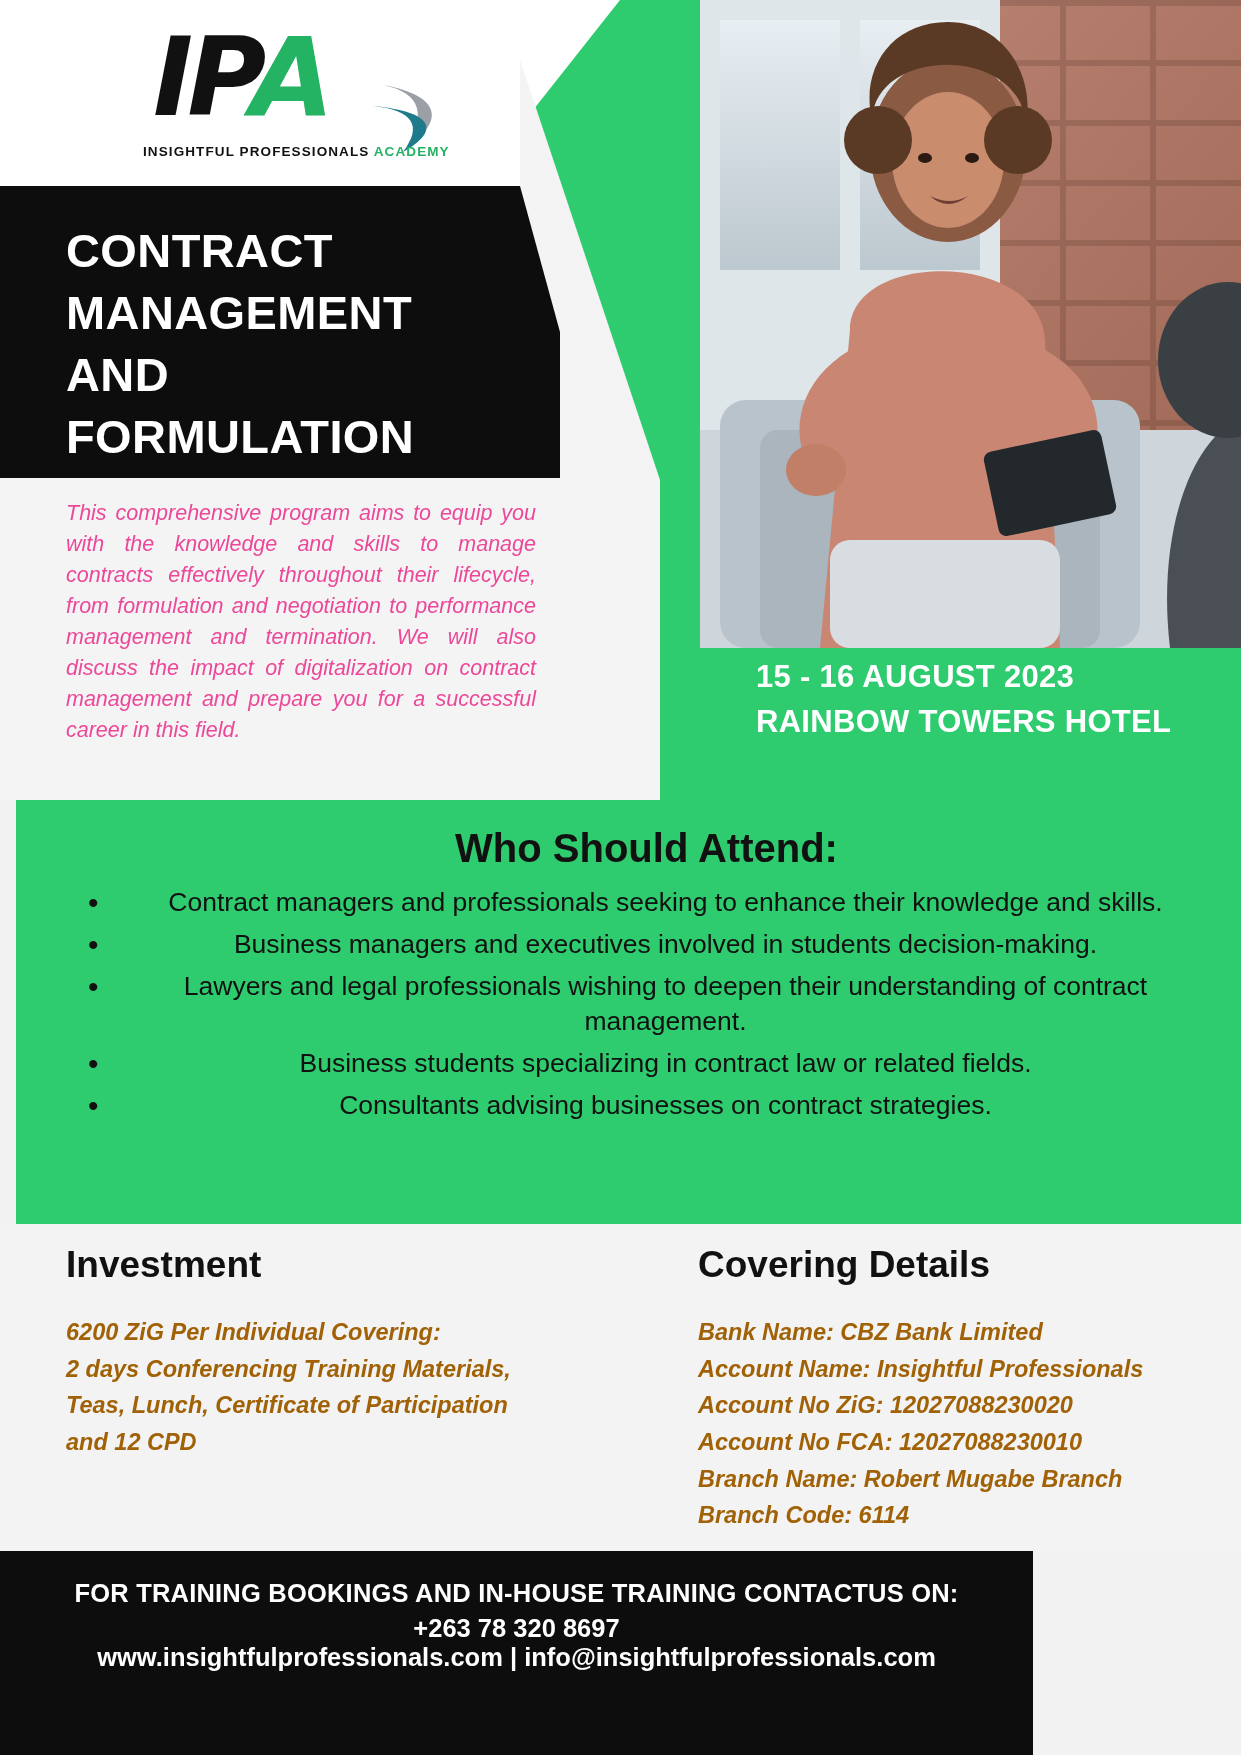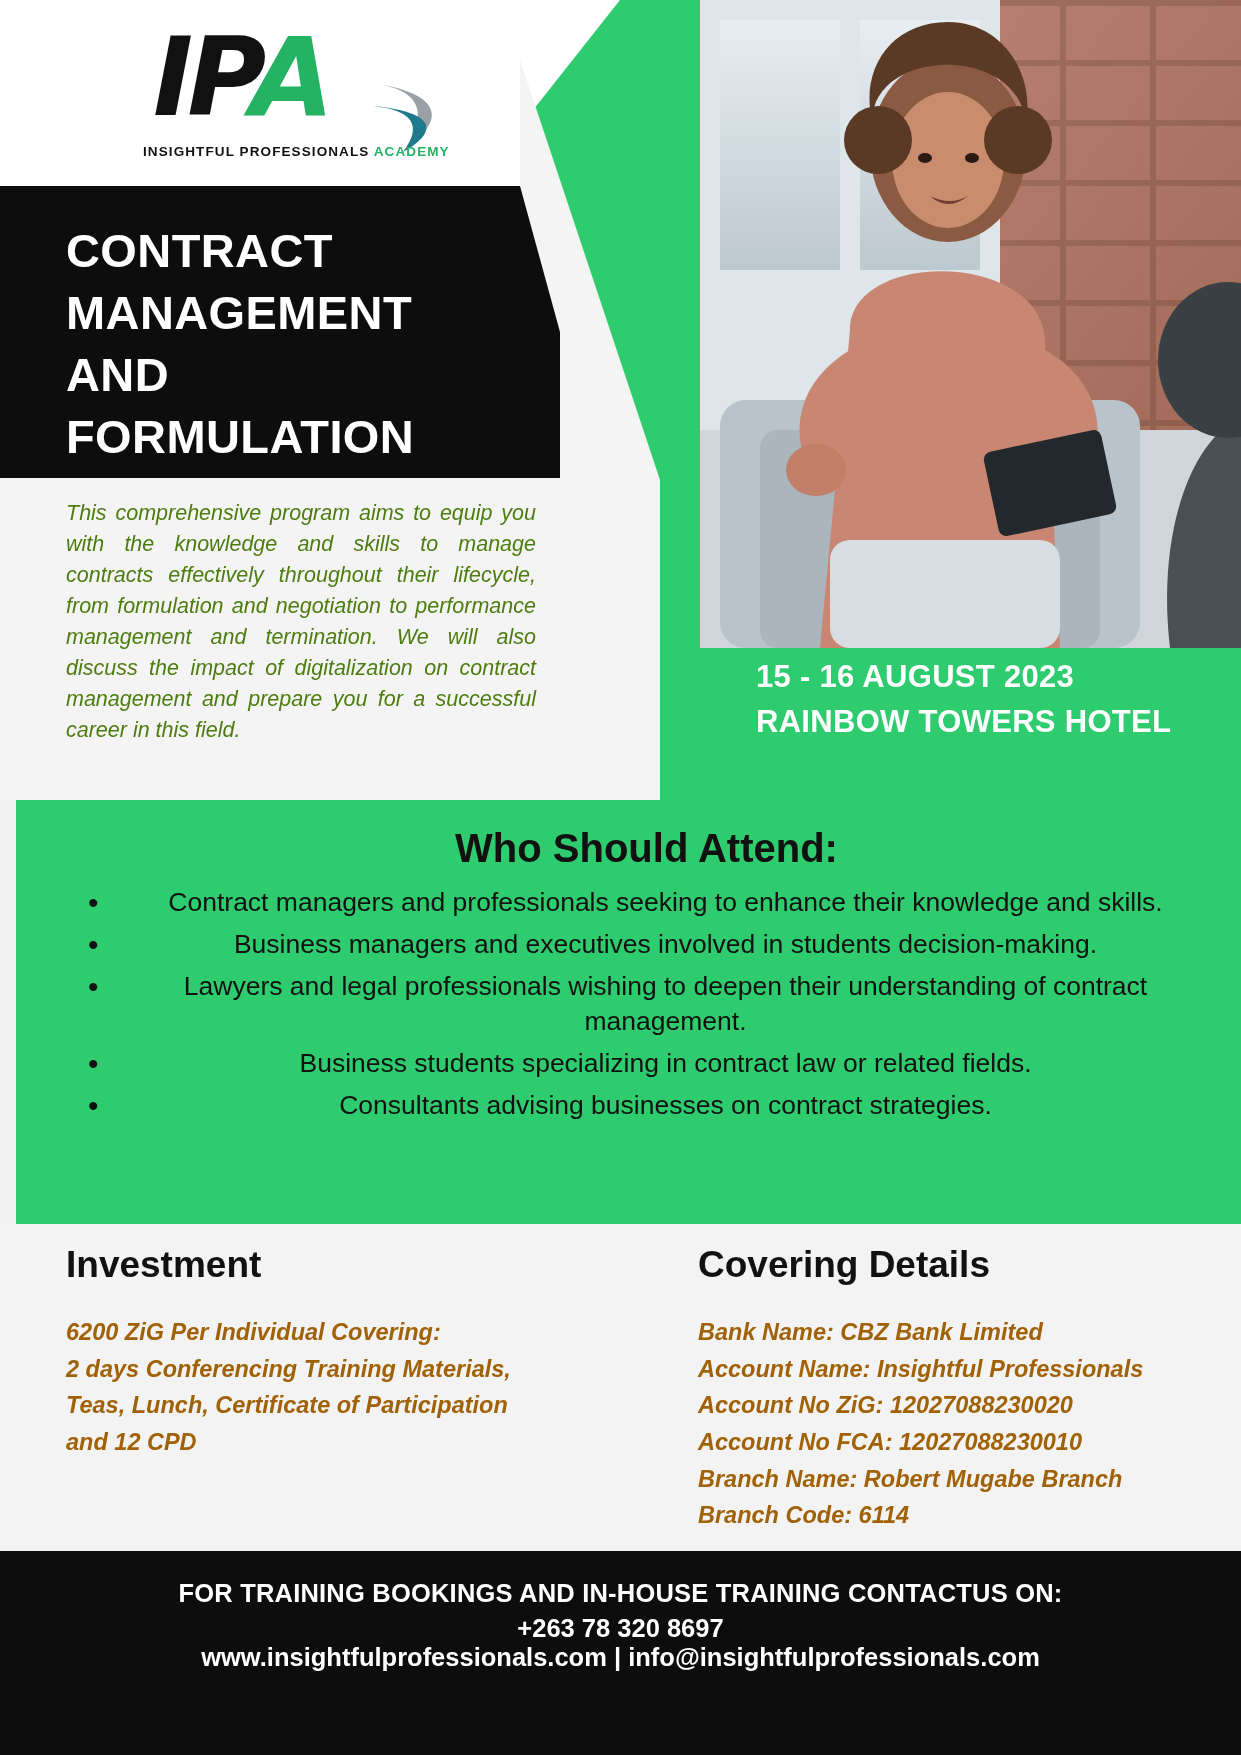--- a/index.html
+++ b/index.html
@@ -117,21 +117,21 @@
     text-transform: uppercase;
   }
 
   .intro-text {
     position: absolute;
     top: 498px; left: 66px;
     width: 470px;
     font-style: italic;
     font-size: 21.5px;
     line-height: 1.44;
-    color: #4d7c0f;
+    color: #ec4899;
     text-align: justify;
   }
 
   
   .photo {
     position: absolute;
     top: 0; left: 700px;
     width: 541px;
     height: 648px;
     overflow: hidden;
@@ -205,21 +205,21 @@
     font-weight: bold;
     font-style: italic;
     line-height: 1.56;
     color: #a16207;
   }
 
   
   .footer {
     position: absolute;
     top: 1551px; left: 0;
-    width: 1241px;
+    width: 1033px;
     height: 204px;
     background: #0d0d0d;
     color: #ffffff;
     text-align: center;
     padding-top: 28px;
   }
   .footer .f1 { font-size: 25.5px; font-weight: bold; letter-spacing: 0.2px; }
   .footer .f2 { font-size: 25.5px; font-weight: bold; margin-top: 6px; }
   .footer .f3 { font-size: 25.5px; font-weight: bold; }
 </style>

